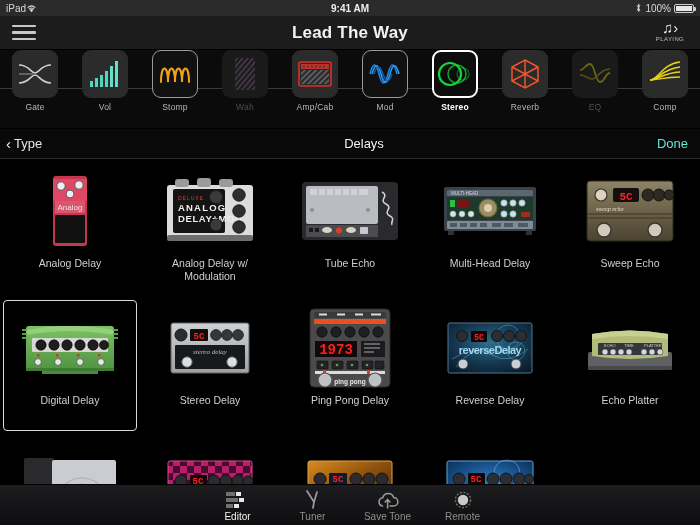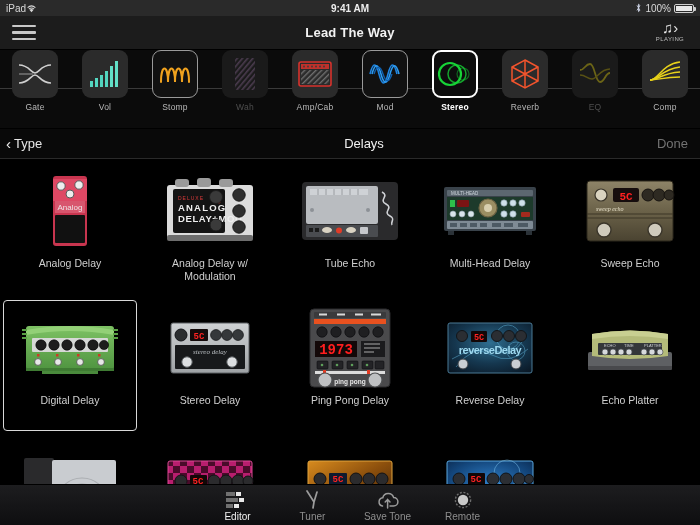--- a/index.html
+++ b/index.html
@@ -39,21 +39,21 @@
     position:absolute; top:16px; left:0; width:700px; height:34px;
     background:#1c1c1c;
     border-bottom:1px solid #000;
     display:flex; align-items:center;
   }
   .hamburger{ position:absolute; left:12px; top:50%; transform:translateY(-50%); width:24px; height:16px; cursor:pointer;}
   .hamburger span{ display:block; height:2.5px; background:#c8c8c8; border-radius:1px; margin-bottom:4px;}
   .hamburger span:last-child{ margin-bottom:0;}
   .tb-title{
     position:absolute; left:0; right:0; text-align:center;
-    font-size:13px; font-weight:bold; color:#f2f2f2; letter-spacing:.2px;
+    font-size:17px; font-weight:bold; color:#f2f2f2; letter-spacing:.2px;
   }
   .playing{
     position:absolute; right:8px; top:4px; text-align:center; width:44px; cursor:pointer;
   }
   .playing .pi{ font-size:15px; color:#e6e6e6; line-height:15px; }
   .playing .pl{ font-size:6px; color:#bdbdbd; letter-spacing:.4px; margin-top:1px;}
 
   
   .chain{
     position:absolute; top:50px; left:0; width:700px; height:79px;
@@ -87,21 +87,21 @@
 
   
   .navbar{
     position:absolute; top:129px; left:0; width:700px; height:30px;
     background:#090909; border-bottom:1px solid #2a2a2a;
     display:flex; align-items:center;
   }
   .nav-back{ position:absolute; left:6px; display:flex; align-items:center; gap:3px; cursor:pointer; color:#e6e6e6; font-size:13px;}
   .chev{ font-size:15px; line-height:13px; color:#efefef;}
   .nav-title{ position:absolute; left:0; right:0; text-align:center; color:#f0f0f0; font-size:13px;margin-left:28px;}
-  .nav-done{ position:absolute; right:12px; color:#737373; font-size:13px; cursor:pointer;}
+  .nav-done{ position:absolute; right:12px; color:#5eead4; font-size:13px; cursor:pointer;}
 
   
   .grid-wrap{
     position:absolute; top:159px; left:0; width:700px; height:325px;
     background:#000; overflow:hidden;
   }
   .grid{
     display:grid;
     grid-template-columns:repeat(5,140px);
     grid-auto-rows:137px;

